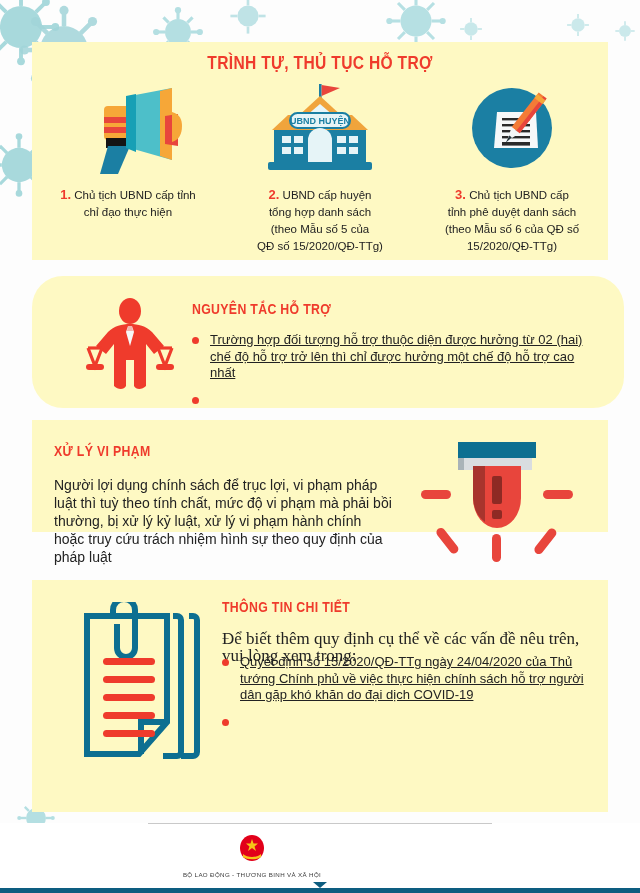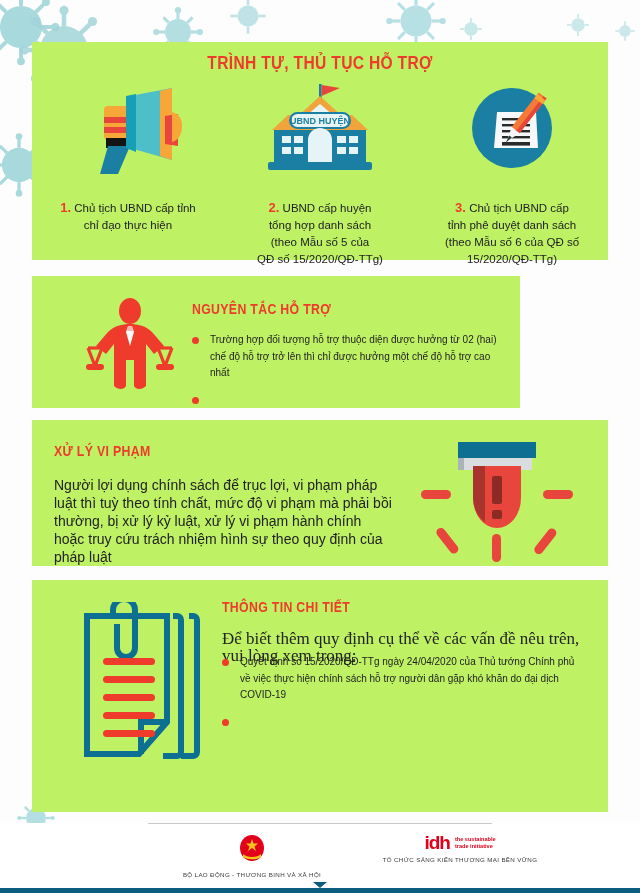--- a/index.html
+++ b/index.html
@@ -15,21 +15,21 @@
     background:#fdfdfd;
     overflow:hidden;
   }
   
   .virus{position:absolute;pointer-events:none;}
   .virus svg{display:block;}
 
   
   .panel{
     position:absolute;
-    background:#bef264;
+    background:#fef9c3;
     box-sizing:border-box;
     padding-left:16px;
   }
   .panel-title{
     color:#ef3b2c;
     font-weight:bold;
     letter-spacing:.4px;
     transform:scaleX(.82);
     transform-origin:left center;
     white-space:nowrap;
@@ -42,42 +42,42 @@
     position:absolute;left:0;right:0;top:10px;
     text-align:center;font-size:19px;
   }
   .steps-row{
     position:absolute;left:0;top:40px;width:100%;
     display:flex;align-items:flex-start;
   }
   .step{flex:1;display:flex;flex-direction:column;align-items:center;}
   .step-art{height:92px;display:flex;align-items:flex-end;justify-content:center;}
   .step-text{
-    margin-top:25px;text-align:center;
+    margin-top:12px;text-align:center;
     font-size:11.5px;line-height:17px;color:#222;
     padding:0 10px;
   }
   .step-num{color:#ef3b2c;font-weight:bold;font-size:13px;}
 
   
-  #sec-principle{left:32px;top:276px;width:488px;height:132px;}
+  #sec-principle{left:32px;top:276px;width:592px;height:132px;border-radius:31px;}
   #principle-title{position:absolute;left:160px;top:24px;font-size:15px;}
   #principle-list{position:absolute;left:160px;top:56px;right:22px;}
   .bullet-li{
     position:relative;padding-left:18px;margin-bottom:10px;
-    font-size:10px;line-height:16.5px;color:#222;
+    font-size:13px;line-height:16.5px;color:#222;text-decoration:underline;
   }
   .bullet-dot{
     position:absolute;left:0;top:5px;
     width:7px;height:7px;border-radius:50%;background:#ef3b2c;
   }
   #principle-art{position:absolute;left:52px;top:22px;}
 
   
-  #sec-violation{left:32px;top:420px;width:576px;height:146px;}
+  #sec-violation{left:32px;top:420px;width:576px;height:112px;}
   #violation-title{position:absolute;left:22px;top:22px;font-size:15px;}
   #violation-body{
     position:absolute;left:22px;top:56px;width:340px;
     font-size:14px;line-height:18px;color:#222;
   }
   #violation-art{position:absolute;left:385px;top:16px;}
 
   
   #sec-detail{left:32px;top:580px;width:576px;height:232px;}
   #detail-title{position:absolute;left:190px;top:18px;font-size:15px;}
@@ -609,28 +609,18 @@
 
     <div class="logo-block" id="logo-molisa">
       <svg width="30" height="30" viewBox="0 0 60 60">
         <path d="M30 4 C44 4 54 16 54 30 C54 44 44 56 30 56 C16 56 6 44 6 30 C6 16 16 4 30 4 Z" fill="#e2001a"></path>
         <path d="M30 12 L33 21 L42 21 L35 27 L38 36 L30 30 L22 36 L25 27 L18 21 L27 21 Z" fill="#f5c518"></path>
         <path d="M12 42 C20 50 40 50 48 42 L48 48 C40 54 20 54 12 48 Z" fill="#f5c518"></path>
       </svg>
       <div class="logo-caption">BỘ LAO ĐỘNG - THƯƠNG BINH VÀ XÃ HỘI</div>
     </div>
 
-    <div class="logo-block" id="logo-idh">
-      <div class="idh-row">
-        <span class="idh-mark">idh</span>
-        <span class="idh-tag">
-          <span>the sustainable</span><br>
-          <span>trade initiative</span>
-        </span>
-      </div>
-      <div class="logo-caption">TỔ CHỨC SÁNG KIẾN THƯƠNG MẠI BỀN VỮNG</div>
-    </div>
 
     <div id="bottom-notch"></div>
     <div id="bottom-bar"></div>
   </div>
 
 </div>
 
 </body></html>

